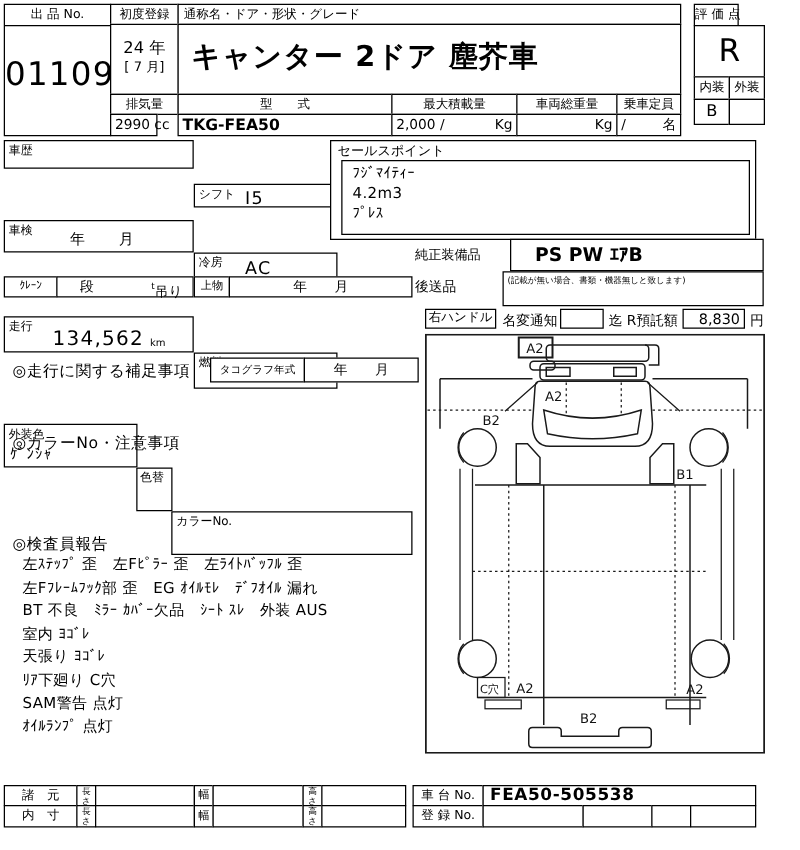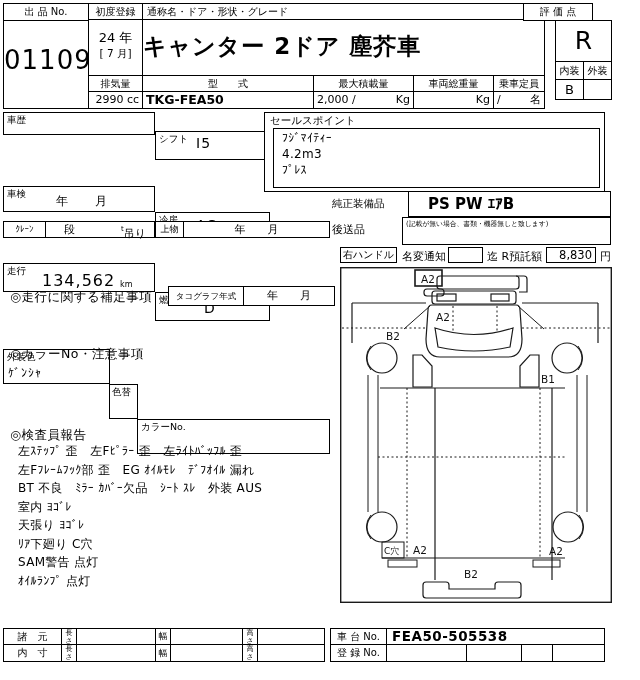--- a/index.html
+++ b/index.html
@@ -6,21 +6,21 @@
   .sheet{position:relative;width:640px;height:680px;background:#fff;
          font-family:"DejaVu Sans","Liberation Sans",sans-serif;color:#000;overflow:hidden;}
   .cell{position:absolute;border:1px solid #000;box-sizing:border-box;background:#fff;}
   .nob{border:none;background:transparent;}
   .hdr{font-size:10px;text-align:center;line-height:15px;white-space:pre;}
   .hdr-l{font-size:10px;text-align:left;line-height:15px;padding-left:4px;white-space:pre;}
   .val{font-size:11px;line-height:16px;padding:0 3px;white-space:pre;}
   .flexsb{display:flex;justify-content:space-between;align-items:center;}
   .lot-hdr{font-size:10px;text-align:center;line-height:16px;border-bottom:1px solid #000;}
   .lot-num{font-size:26px;letter-spacing:1px;text-align:center;line-height:78px;}
-  .bigtitle{font-size:23px;font-weight:700;letter-spacing:1px;line-height:52px;white-space:nowrap;}
+  .bigtitle{font-size:23px;font-weight:700;letter-spacing:1px;line-height:52px;padding-left:10px;white-space:nowrap;}
   .regyear{font-size:13px;text-align:center;padding-top:9px;}
   .regmonth{font-size:10.5px;text-align:center;}
   .grade-big{font-size:25px;text-align:center;line-height:40px;}
   .labelcell{position:relative;}
   .labelcell .lab{position:absolute;top:1px;left:3px;font-size:9.5px;white-space:pre;}
   .labelcell .v{position:absolute;font-size:14px;letter-spacing:1px;}
   .small-lab{font-size:9px;text-align:center;}
   .list-line{font-size:12px;line-height:18.5px;letter-spacing:0.3px;white-space:pre;}
   .note-title{position:absolute;font-size:12.5px;letter-spacing:0.5px;white-space:pre;}
   .tiny-note{font-size:6.8px;white-space:pre;padding:1px 0 0 3px;}
@@ -46,43 +46,43 @@
     <div class="regmonth">[ 7 月]</div>
   </div>
   <div class="cell bigtitle" style="left:142px;top:19px;width:403px;height:57px">キャンター 2ドア 塵芥車</div>
 
   <div class="cell hdr" style="left:88px;top:75px;width:55px;height:17px">排気量</div>
   <div class="cell hdr" style="left:142px;top:75px;width:172px;height:17px">型　　式</div>
   <div class="cell hdr" style="left:313px;top:75px;width:101px;height:17px">最大積載量</div>
   <div class="cell hdr" style="left:413px;top:75px;width:81px;height:17px">車両総重量</div>
   <div class="cell hdr" style="left:493px;top:75px;width:52px;height:17px">乗車定員</div>
 
-  <div class="cell val" style="left:88px;top:91px;width:55px;height:18px;text-align:right">2990 cc</div>
+  <div class="cell val" style="left:88px;top:91px;width:38px;height:18px;text-align:right">2990 cc</div>
   <div class="cell val" style="left:142px;top:91px;width:172px;height:18px;font-weight:700;font-size:12.5px">TKG-FEA50</div>
   <div class="cell val flexsb" style="left:313px;top:91px;width:101px;height:18px">
     <span>2,000 /</span>
     <span>Kg</span>
   </div>
   <div class="cell val" style="left:413px;top:91px;width:81px;height:18px;text-align:right">Kg</div>
   <div class="cell val flexsb" style="left:493px;top:91px;width:52px;height:18px">
     <span>/</span>
     <span>名</span>
   </div>
 
-  <div class="cell hdr" style="left:523px;top:3px;width:70px;height:18px;line-height:16px">評 価 点</div>
+  <div class="cell hdr" style="left:555px;top:3px;width:36px;height:18px;line-height:16px">評 価 点</div>
   <div class="cell grade-big" style="left:555px;top:20px;width:57px;height:42px">R</div>
   <div class="cell hdr" style="left:555px;top:61px;width:29px;height:19px;line-height:17px">内装</div>
   <div class="cell hdr" style="left:583px;top:61px;width:29px;height:19px;line-height:17px">外装</div>
   <div class="cell" style="left:555px;top:79px;width:29px;height:21px;font-size:13px;text-align:center;line-height:19px">B</div>
   <div class="cell" style="left:583px;top:79px;width:29px;height:21px;font-size:13px;text-align:center;line-height:19px"></div>
 
   <div class="cell labelcell" style="left:3px;top:112px;width:152px;height:23px">
     <span class="lab">車歴</span>
   </div>
-  <div class="cell labelcell" style="left:155px;top:108px;width:115px;height:29px">
+  <div class="cell labelcell" style="left:155px;top:124px;width:115px;height:19px">
     <span class="lab">シフト</span>
     <span class="v" style="left:40px;top:3px">I5</span>
   </div>
 
   <div class="cell labelcell" style="left:3px;top:134px;width:152px;height:26px">
     <span class="lab">車検</span>
     <span class="v" style="left:52px;top:6px;font-size:12px">年　　月</span>
   </div>
   <div class="cell labelcell" style="left:155px;top:134px;width:115px;height:26px">
     <span class="lab">冷房</span>

